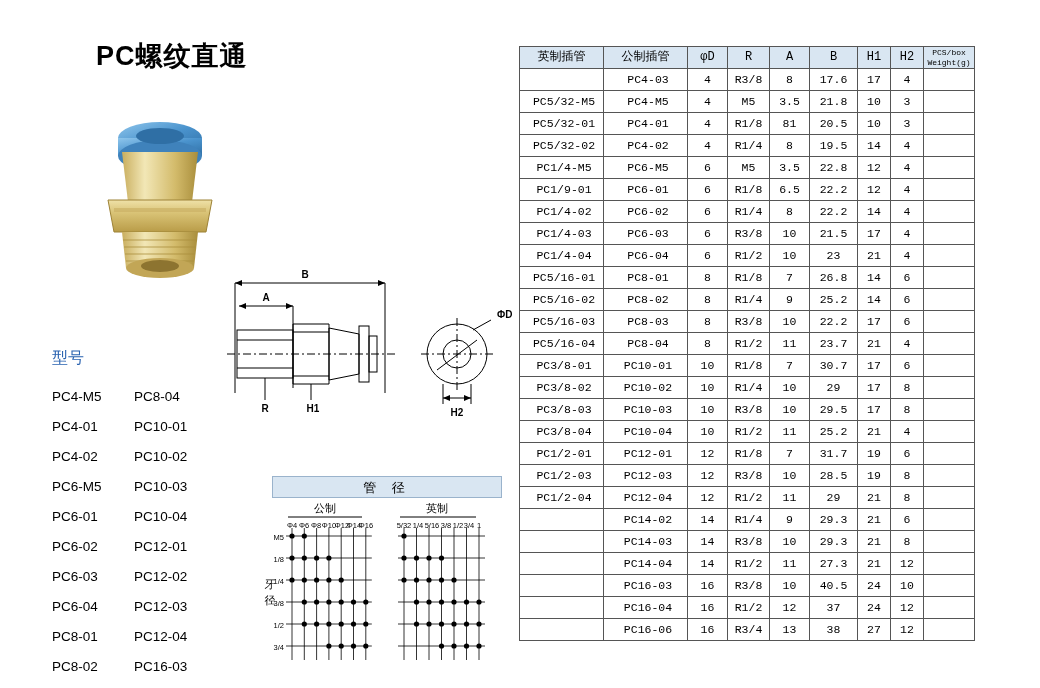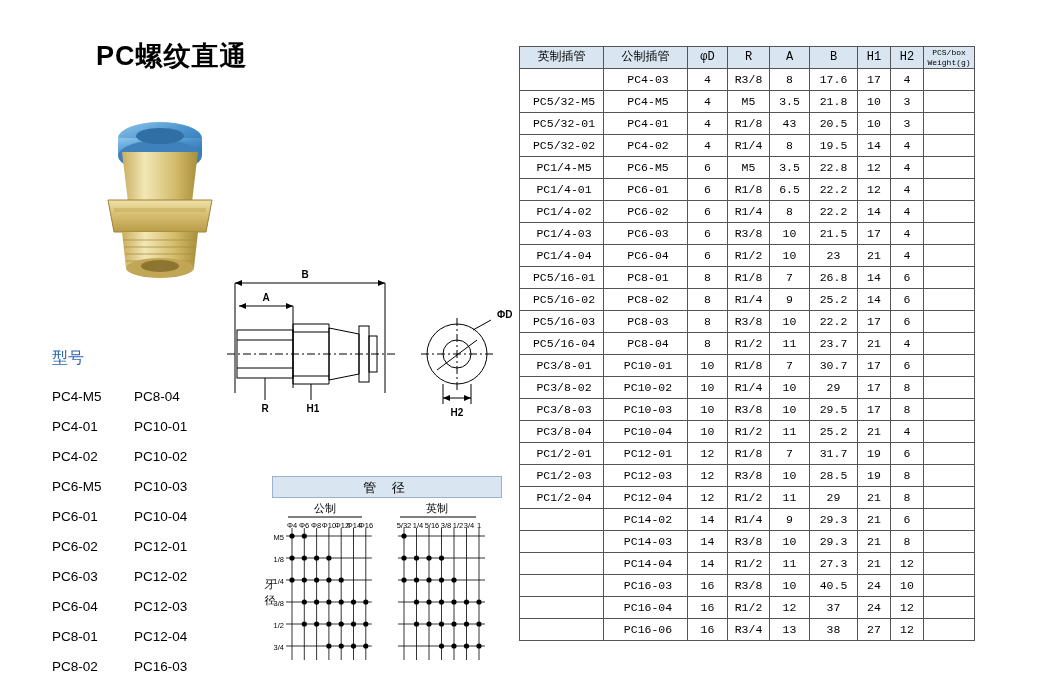--- a/index.html
+++ b/index.html
@@ -474,21 +474,21 @@
             <td>21.8</td>
             <td>10</td>
             <td>3</td>
             <td></td>
           </tr>
           <tr>
             <td class="left-pad">PC5/32-01</td>
             <td class="left-pad">PC4-01</td>
             <td>4</td>
             <td>R1/8</td>
-            <td>43</td>
+            <td>81</td>
             <td>20.5</td>
             <td>10</td>
             <td>3</td>
             <td></td>
           </tr>
           <tr>
             <td class="left-pad">PC5/32-02</td>
             <td class="left-pad">PC4-02</td>
             <td>4</td>
             <td>R1/4</td>
@@ -503,21 +503,21 @@
             <td class="left-pad">PC6-M5</td>
             <td>6</td>
             <td>M5</td>
             <td>3.5</td>
             <td>22.8</td>
             <td>12</td>
             <td>4</td>
             <td></td>
           </tr>
           <tr>
-            <td class="left-pad">PC1/4-01</td>
+            <td class="left-pad">PC1/9-01</td>
             <td class="left-pad">PC6-01</td>
             <td>6</td>
             <td>R1/8</td>
             <td>6.5</td>
             <td>22.2</td>
             <td>12</td>
             <td>4</td>
             <td></td>
           </tr>
           <tr>

